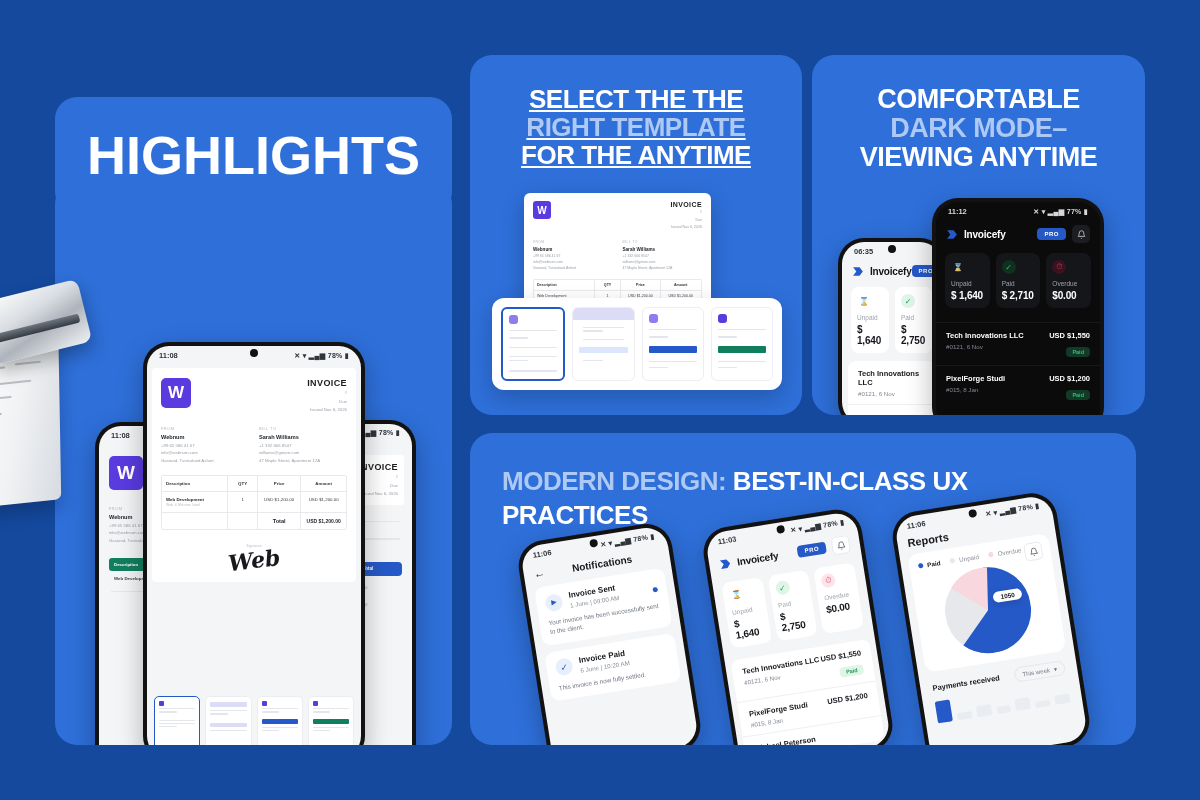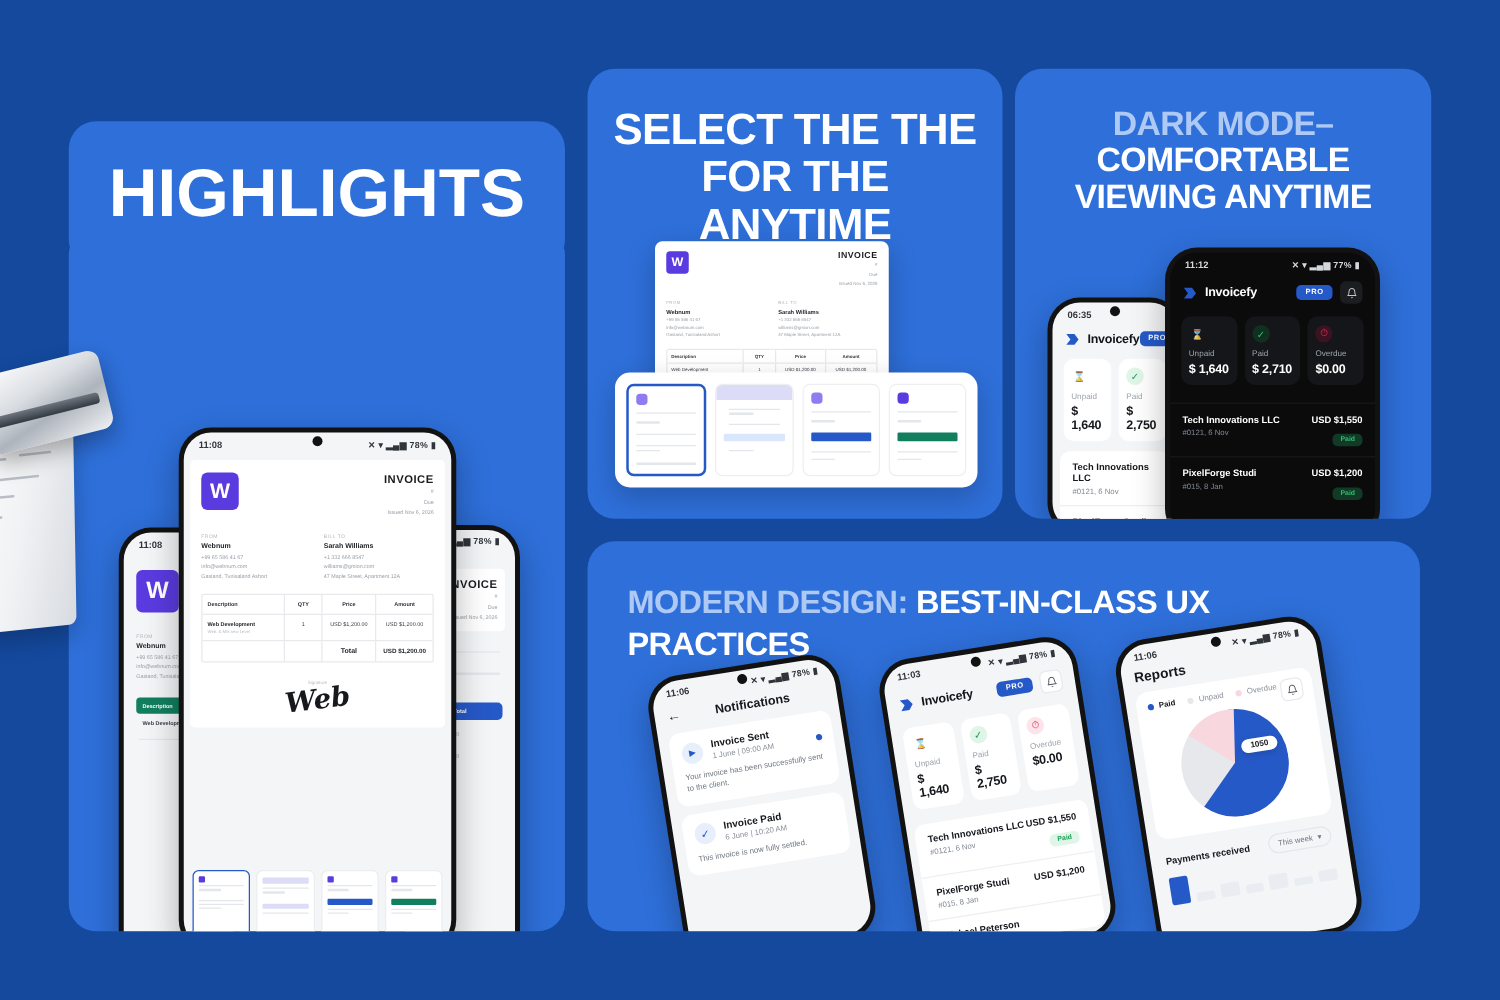--- a/index.html
+++ b/index.html
@@ -33,21 +33,21 @@
     line-height: 1.08;
     text-align: center;
   }
   .accent { color: #ADC9F4; }
 
   #highlights-title {
     font-size: 54px; letter-spacing: 0px;
     line-height: 117px; height: 117px;
   }
   #perfect-title { font-size: 27px; padding: 36px 24px 0; }
-  #template-title { font-size: 35px; padding: 30px 16px 0; }
+  #template-title { font-size: 26px; padding: 30px 16px 0; text-decoration: underline; }
   #dark-title { font-size: 27px; padding: 30px 12px 0; }
   #modern-title {
     font-size: 26px; text-align: left; padding: 32px 0 0 32px;
     line-height: 1.3; max-width: 620px;
   }
 
   
   .phone {
     position: absolute;
     background: #121212;
@@ -422,20 +422,21 @@
               <div class="mini-l s"></div>
           </div>
         </div>
       </div>
     </div>
   </div>
 
   <div class="panel" id="panel-template">
     <div class="headline" id="template-title">
       <div>SELECT THE THE</div>
+      <div class="accent">RIGHT TEMPLATE</div>
       <div>FOR THE ANYTIME</div>
     </div>
 
     <div id="tpl-preview">
       <div style="padding:8px 9px">
         <div class="inv-top">
           <div class="logo-sq sm">W</div>
           <div>
             <div class="inv-word" style="font-size:7px;text-align:right">INVOICE</div>
             <div class="inv-meta" style="font-size:3.6px">#</div>
@@ -519,24 +520,24 @@
           <div class="mini-bar green" style="margin:8px 0;height:7px"></div>
           <div class="mini-l" style="margin:5px 0"></div>
           <div class="mini-l s" style="margin:3px 0"></div>
         </div>
       </div>
     </div>
   </div>
 
   <div class="panel" id="panel-darkmode">
     <div class="headline" id="dark-title">
+      <div>COMFORTABLE</div>
       <div>
         <span class="accent">DARK MODE</span><span class="accent">–</span>
       </div>
-      <div>COMFORTABLE</div>
       <div>VIEWING ANYTIME</div>
     </div>
 
     <div class="phone" id="phone-dark-left">
       <div class="punch"></div>
       <div class="screen">
         <div class="statusbar">
           <span>06:35</span>
           <span class="sbicons"></span>
         </div>

